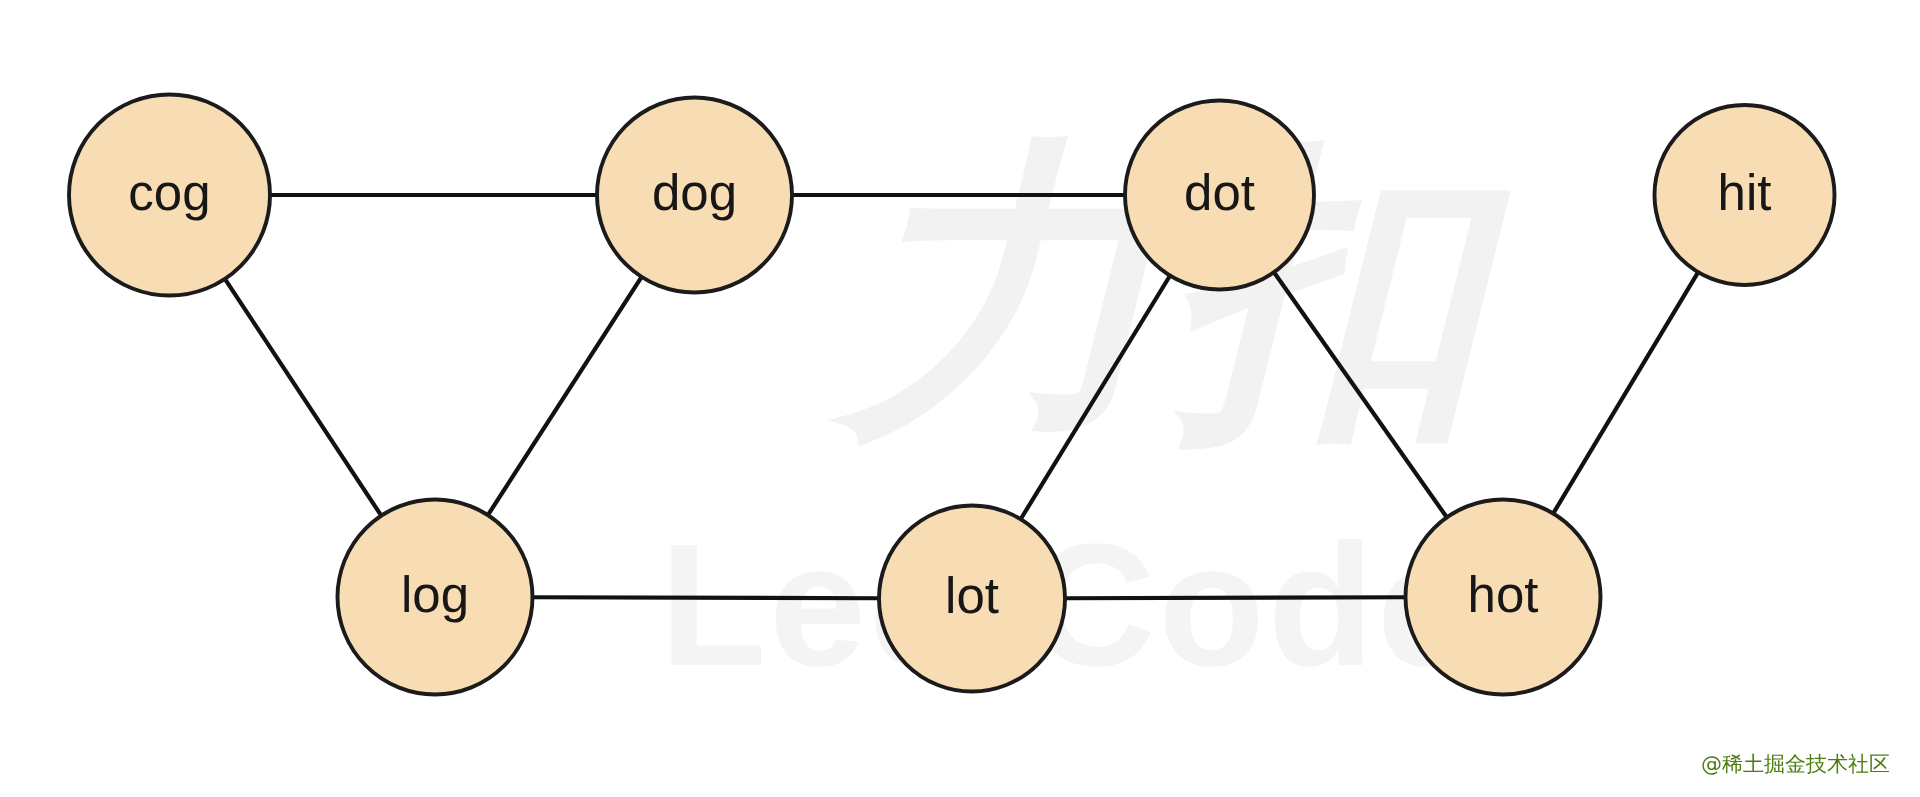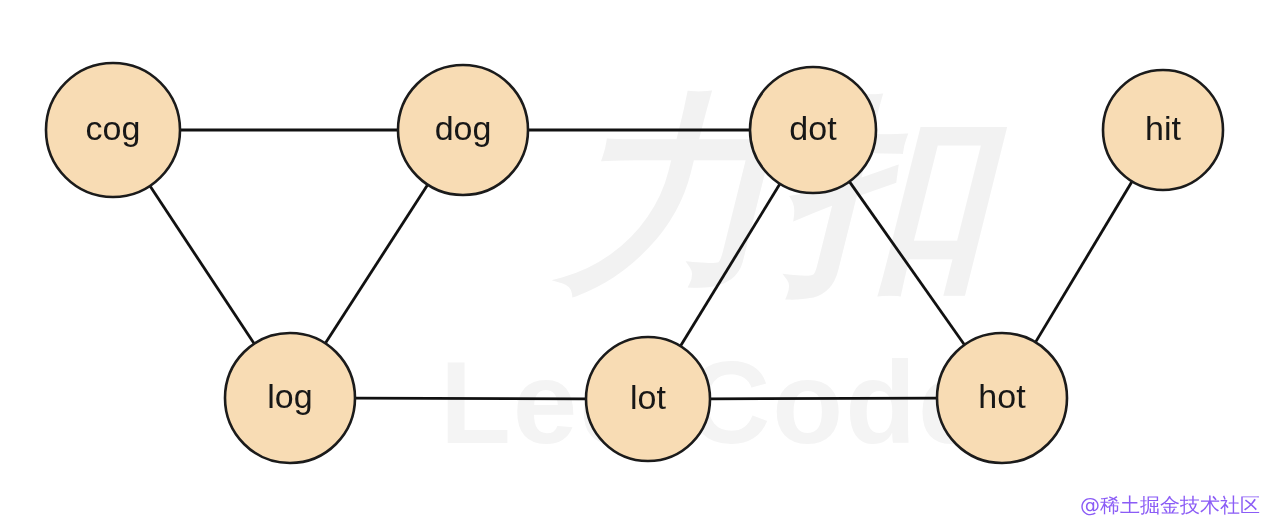--- a/index.html
+++ b/index.html
@@ -49,22 +49,22 @@
     color: #f4f4f4;
     line-height: 1;
     white-space: nowrap;
     letter-spacing: 2px;
   }
   .wm-credit {
     position: absolute;
     right: 20px;
     bottom: 12px;
     font-family: "DejaVu Sans", sans-serif;
-    font-size: 20px;
-    color: #8b5cf6;
+    font-size: 14px;
+    color: #4d7c0f;
     white-space: nowrap;
   }
   .node-circle {
     fill: #f8dcb4;
     stroke: #1b1b1b;
     stroke-width: 2.6;
   }
   .node-label {
     font-family: "Liberation Sans", "DejaVu Sans", sans-serif;
     font-size: 34px;

